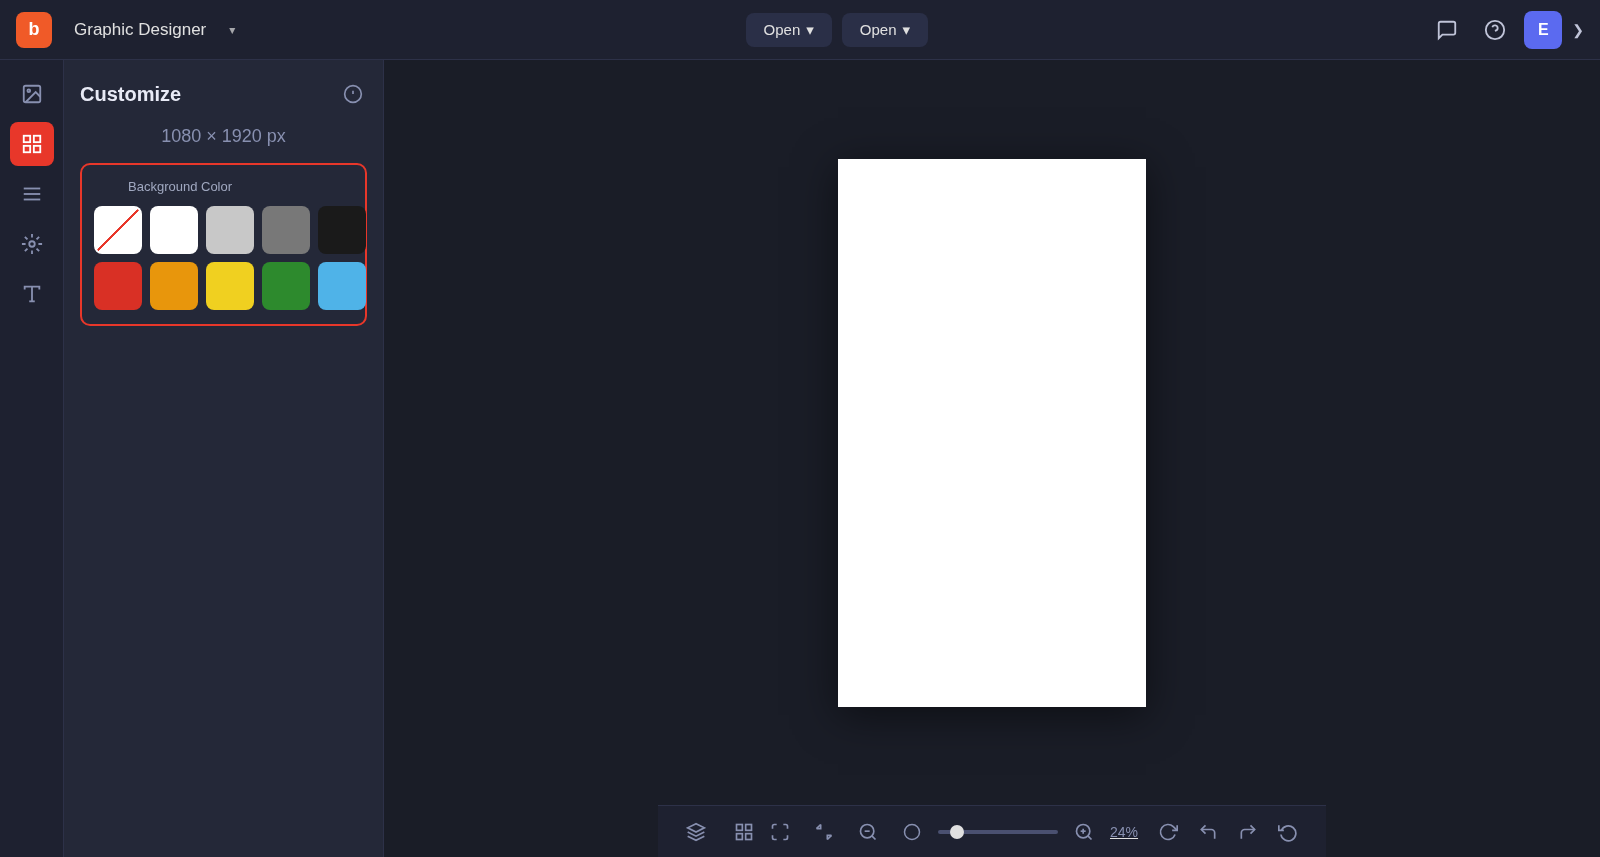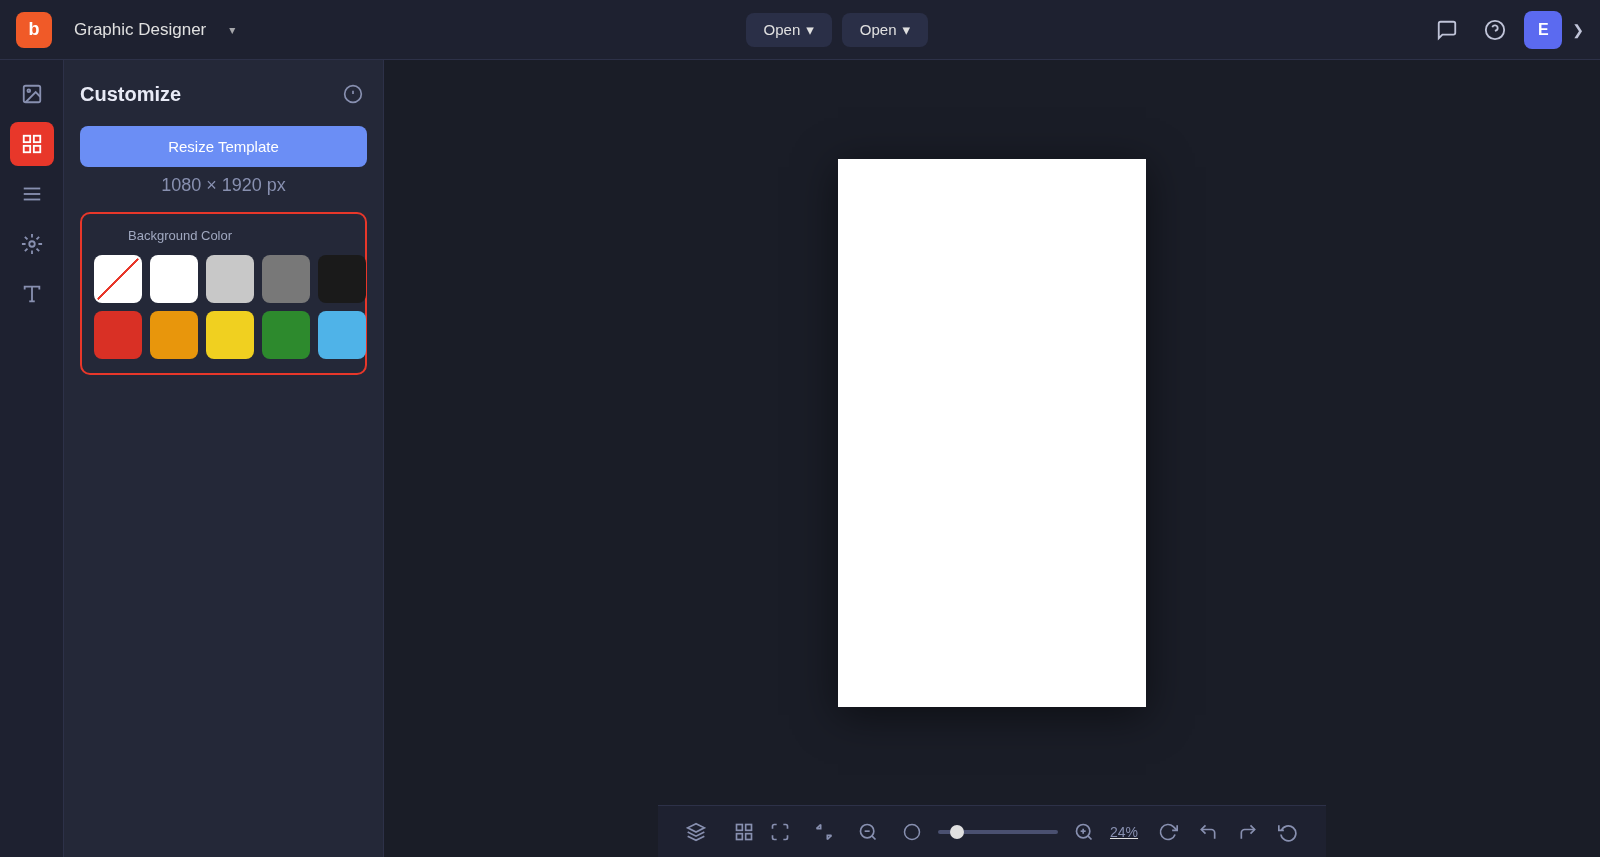--- a/index.html
+++ b/index.html
@@ -412,21 +412,20 @@
       <span class="panel-title">Customize</span>
       <button class="info-icon-btn">
         <svg width="20" height="20" viewBox="0 0 24 24" fill="none" stroke="currentColor" stroke-width="2">
           <circle cx="12" cy="12" r="10"></circle>
             <line x1="12" y1="8" x2="12" y2="12"></line>
           <line x1="12" y1="16" x2="12.01" y2="16"></line>
         </svg>
       </button>
     </div>
 
-    <button class="resize-btn">Resize Template</button>
     <div class="resize-dimensions">1080 × 1920 px</div>
 
     <div class="bg-color-section">
       <div class="bg-color-label">Background Color</div>
       <div class="color-grid">
 
         <div class="color-swatch transparent-swatch" title="transparent"></div>
         <div class="color-swatch" style="background:#ffffff;" title="white"></div>
         <div class="color-swatch" style="background:#c8c8c8;" title="light-gray"></div>
         <div class="color-swatch" style="background:#787878;" title="gray"></div>

